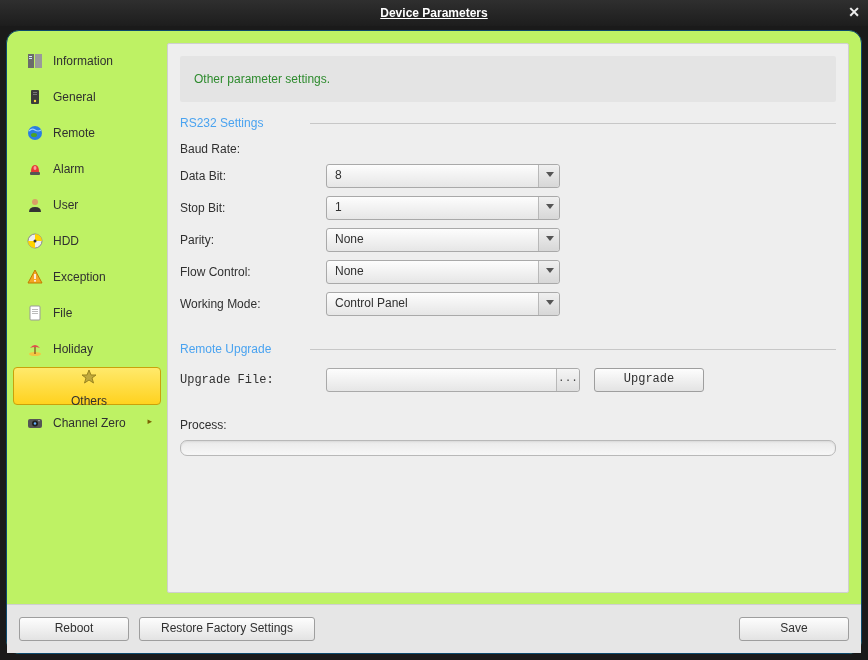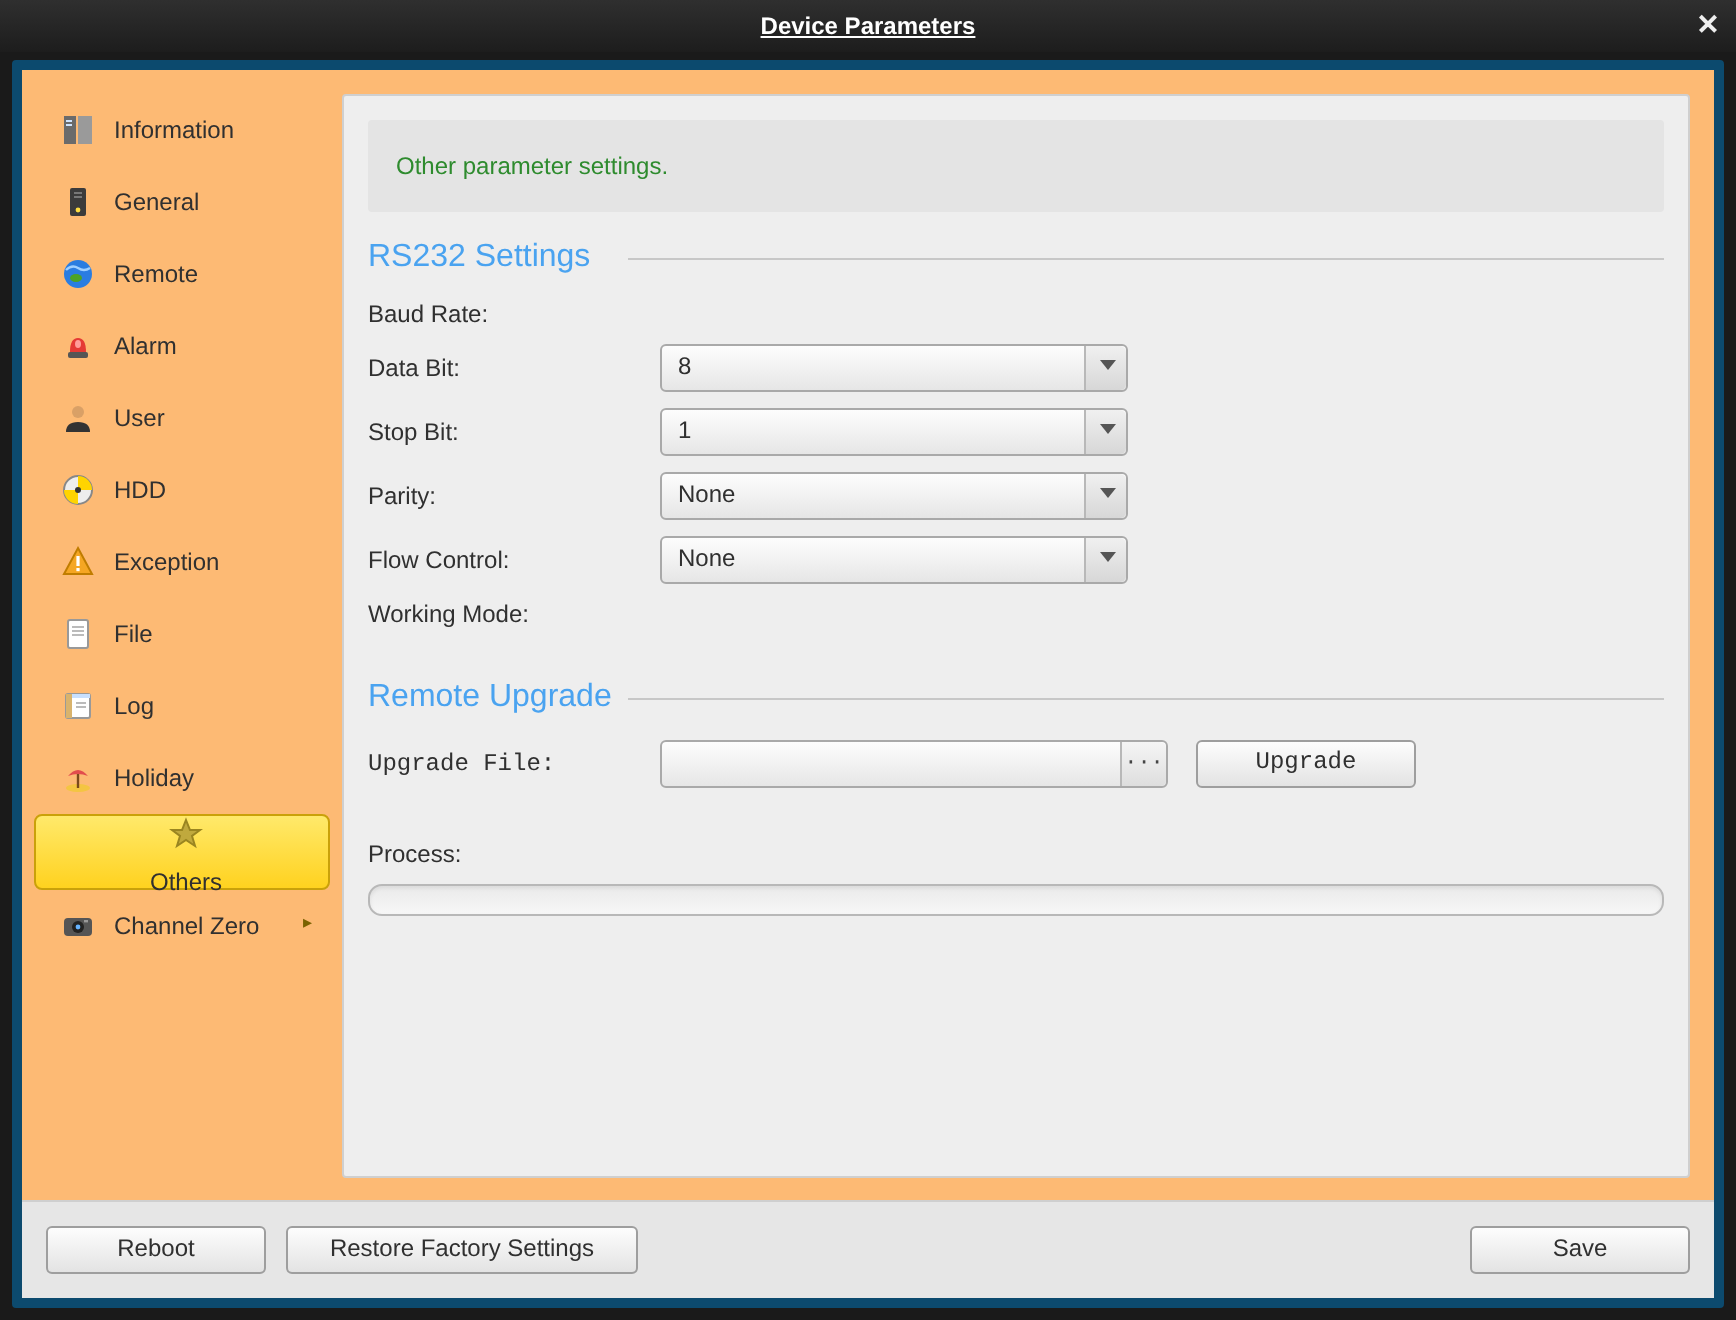--- a/index.html
+++ b/index.html
@@ -39,23 +39,23 @@
     color: #eee;
     cursor: pointer;
     font-size: 14px;
   }
   .client {
     position: absolute;
     left: 6px;
     right: 6px;
     top: 30px;
     bottom: 6px;
-    background: #fdba74;
-    border: 5px solid #0c4a6e;
-    border-radius: 2px;
+    background: #bef264;
+    border: 1px solid #0c4a6e;
+    border-radius: 13px;
   }
   .body {
     position: absolute;
     left: 0; right: 0; top: 0;
     bottom: 48px;
     display: flex;
   }
   .sidebar {
     width: 160px;
     padding: 12px 0 0 0;
@@ -109,21 +109,21 @@
     padding: 14px 12px 0 12px;
   }
   .section-row {
     display: flex;
     align-items: center;
     margin-bottom: 10px;
   }
   .section-title {
     color: #4aa3f0;
     width: 130px;
-    font-size: 16px;
+    font-size: 12px;
   }
   .section-divider {
     flex: 1;
     height: 1px;
     background: #c7c7c7;
   }
   .form-row {
     display: flex;
     align-items: center;
     padding: 2px 12px 6px 12px;
@@ -334,32 +334,20 @@
             <svg width="18" height="18" viewBox="0 0 18 18">
                 <rect x="4" y="2" width="10" height="14" rx="1" fill="#fff" stroke="#999"></rect>
                 <rect x="6" y="5" width="6" height="1" fill="#bbb"></rect>
                 <rect x="6" y="7" width="6" height="1" fill="#bbb"></rect>
                 <rect x="6" y="9" width="6" height="1" fill="#bbb"></rect>
               </svg>
           </span>
           <span>File</span>
         </div>
 
-        <div class="sidebar-item">
-          <span class="icon-wrap">
-            <svg width="18" height="18" viewBox="0 0 18 18">
-                <rect x="3" y="3" width="12" height="12" rx="1" fill="#fff" stroke="#999"></rect>
-                <rect x="3" y="3" width="3" height="12" fill="#d9b36c"></rect>
-                <rect x="6" y="3" width="9" height="2" fill="#c8e0ff"></rect>
-                <rect x="8" y="7" width="5" height="1" fill="#bbb"></rect>
-                <rect x="8" y="9" width="5" height="1" fill="#bbb"></rect>
-              </svg>
-          </span>
-          <span>Log</span>
-        </div>
 
         <div class="sidebar-item">
           <span class="icon-wrap">
             <svg width="18" height="18" viewBox="0 0 18 18">
                 <ellipse cx="9" cy="14" rx="6" ry="2" fill="#f4c542"></ellipse>
                 <path d="M9 14 L9 6" stroke="#7a4a1a" stroke-width="1.2"></path>
                 <path d="M4 8 Q9 2 14 8 Q9 6 4 8 Z" fill="#e24d4d"></path>
               </svg>
           </span>
           <span>Holiday</span>
@@ -433,20 +421,24 @@
         <div class="form-row">
           <span class="form-label">Flow Control:</span>
           <div class="select">
             <span>None</span>
             <span class="chev"></span>
           </div>
         </div>
 
         <div class="form-row">
           <span class="form-label">Working Mode:</span>
+          <div class="select">
+            <span>Control Panel</span>
+            <span class="chev"></span>
+          </div>
         </div>
 
         <div class="section" style="padding-top:20px">
           <div class="section-row">
             <span class="section-title">Remote Upgrade</span>
             <span class="section-divider"></span>
           </div>
         </div>
 
         <div class="upgrade-row">

